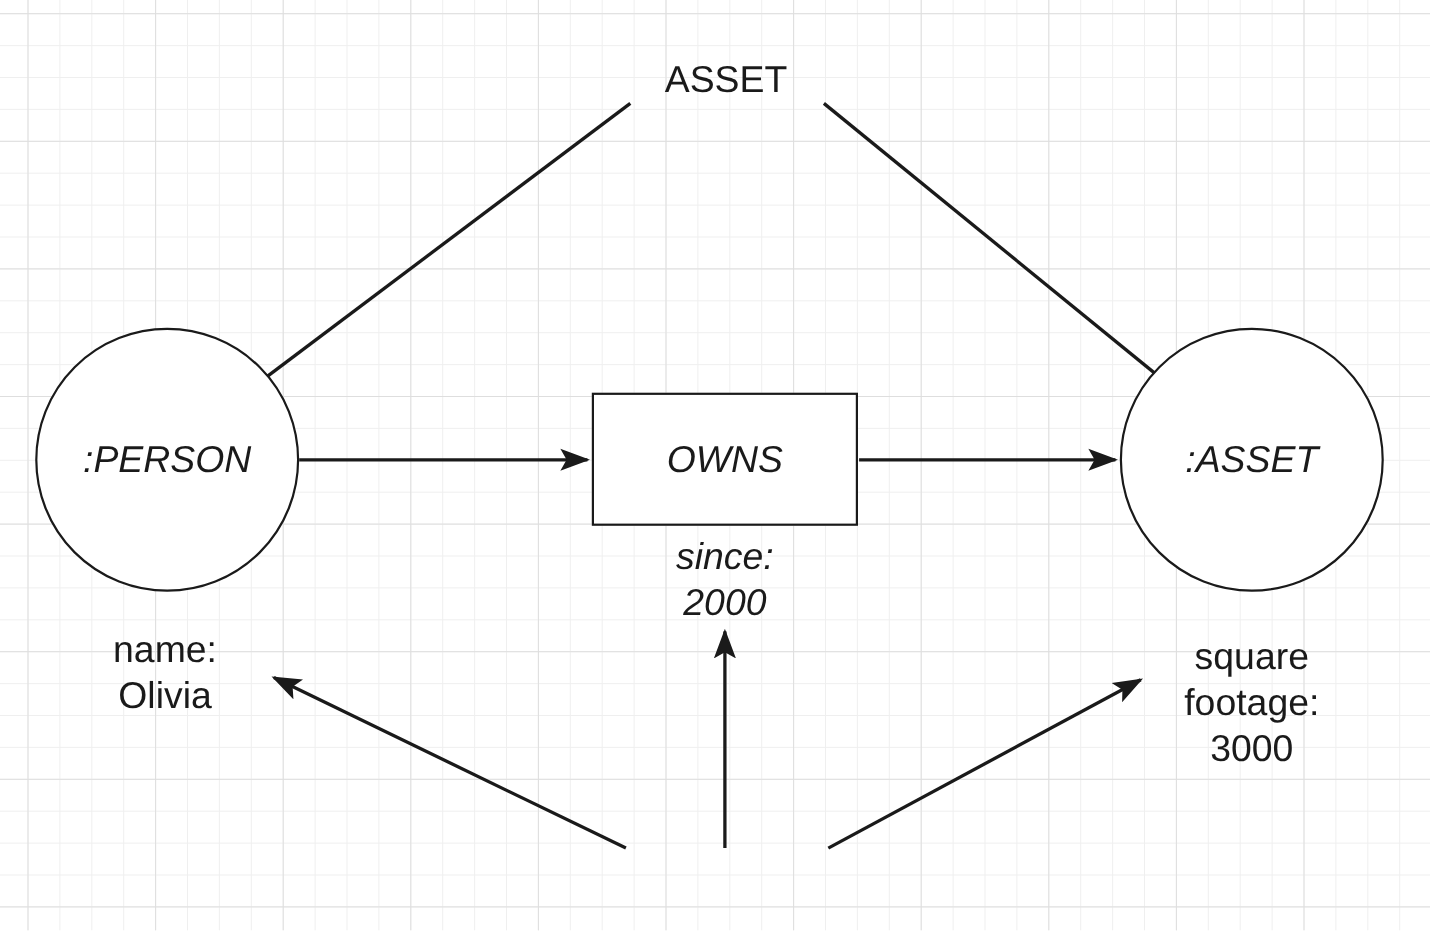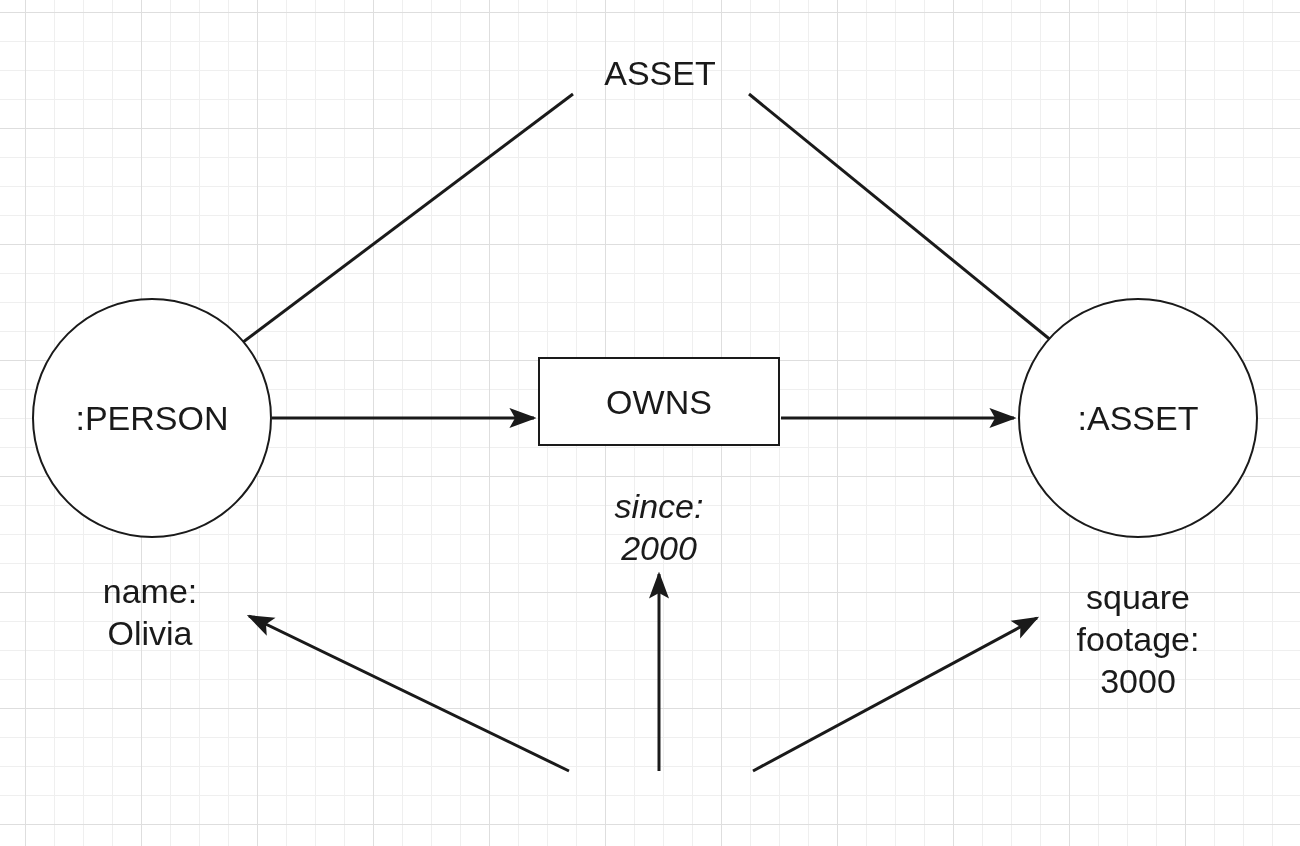--- a/index.html
+++ b/index.html
@@ -35,20 +35,21 @@
     height: 846px;
   }
   .node-shape {
     position: absolute;
     box-sizing: border-box;
     background: #ffffff;
     border: 2.5px solid #1a1a1a;
     display: flex;
     align-items: center;
     justify-content: center;
+    font-style: italic;
   }
   .node-circle {
     border-radius: 50%;
   }
   .node-label {
     font-family: "Liberation Sans", sans-serif;
     font-size: 34px;
     color: #1a1a1a;
     line-height: 1;
     white-space: nowrap;
@@ -89,21 +90,21 @@
 
     <line x1="659" y1="771" x2="659" y2="574" stroke="#1a1a1a" stroke-width="3" marker-end="url(#arrowhead)"></line>
 
     <line x1="753" y1="771" x2="1037" y2="618" stroke="#1a1a1a" stroke-width="3" marker-end="url(#arrowhead)"></line>
   </svg>
 
   <div class="node-shape node-circle" style="left:32px; top:298px; width:240px; height:240px;">
     <span class="node-label">:PERSON</span>
   </div>
 
-  <div class="node-shape" style="left:538px; top:357px; width:242px; height:89px;">
+  <div class="node-shape" style="left:538px; top:357px; width:242px; height:121px;">
     <span class="node-label">OWNS</span>
   </div>
 
   <div class="node-shape node-circle" style="left:1018px; top:298px; width:240px; height:240px;">
     <span class="node-label">:ASSET</span>
   </div>
 
   <div class="free-text" style="left:660px; top:52px;">ASSET</div>
 
   <div class="free-text" style="left:150px; top:570px;">name:

